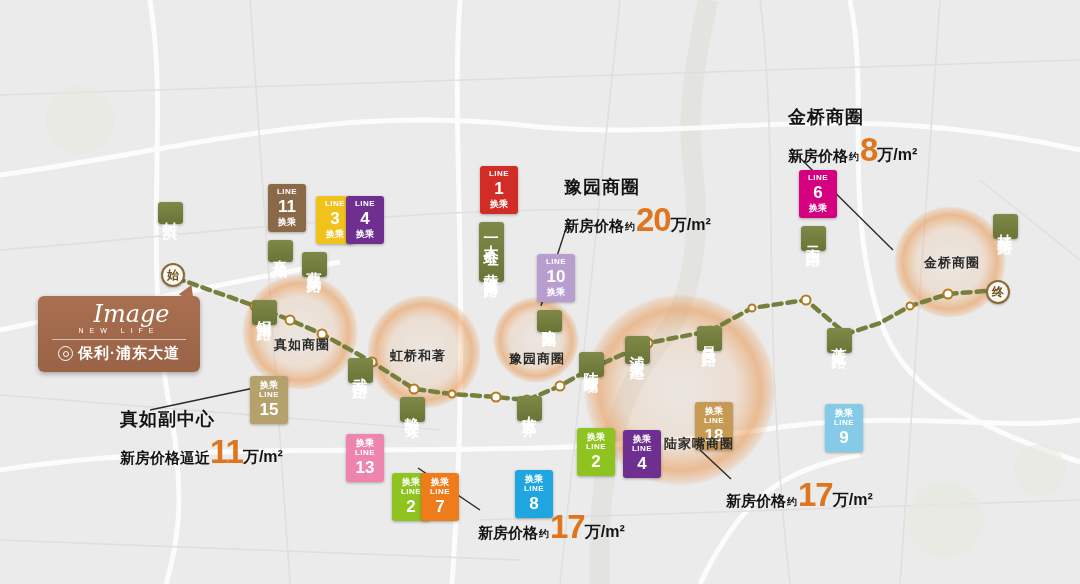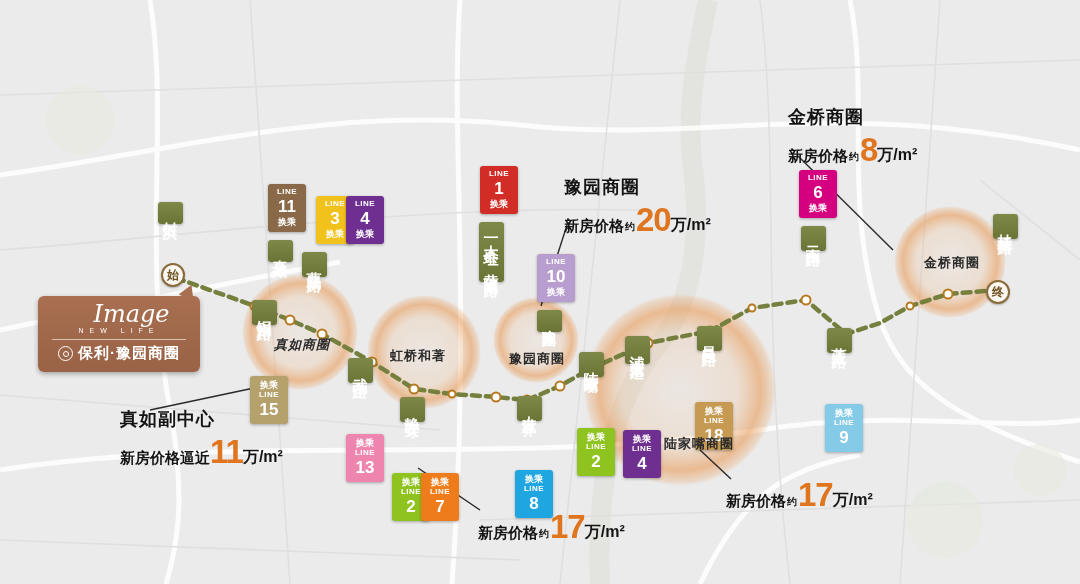--- a/index.html
+++ b/index.html
@@ -235,21 +235,21 @@
     <div class="bt">换乘</div>
     <div class="bw">LINE</div>
     <div class="bn">18</div>
   </div>
   <div class="badge" style="left: 825px; top: 404px; background-color: rgb(133, 203, 232);">
     <div class="bt">换乘</div>
     <div class="bw">LINE</div>
     <div class="bn">9</div>
   </div>
 
-  <div class="circle-label" style="left:274px;top:336px;font-style:italic;">真如商圈</div>
+  <div class="circle-label" style="left:274px;top:336px;">真如商圈</div>
   <div class="circle-label" style="left:390px;top:347px;">虹桥和著</div>
   <div class="circle-label" style="left:509px;top:350px;">豫园商圈</div>
   <div class="circle-label" style="left:664px;top:435px;">陆家嘴商圈</div>
   <div class="circle-label" style="left:924px;top:254px;">金桥商圈</div>
 
   <div class="anno" style="left:788px;top:106px;">
     <div class="t">金桥商圈</div>
     <div class="p">
       <span class="pf">新房价格</span>
       <span class="approx">约</span>
@@ -291,18 +291,18 @@
       <span class="unit">万/m²</span>
     </div>
   </div>
 
   <div class="logo">
     <div class="script">Image</div>
     <div class="sub">NEW LIFE</div>
     <div class="rule"></div>
     <div class="brandrow">
       <span class="seal"></span>
-      <span class="brand">保利·豫园商圈</span>
+      <span class="brand">保利·浦东大道</span>
     </div>
   </div>
 
 
 </div>
 
 </body></html>

